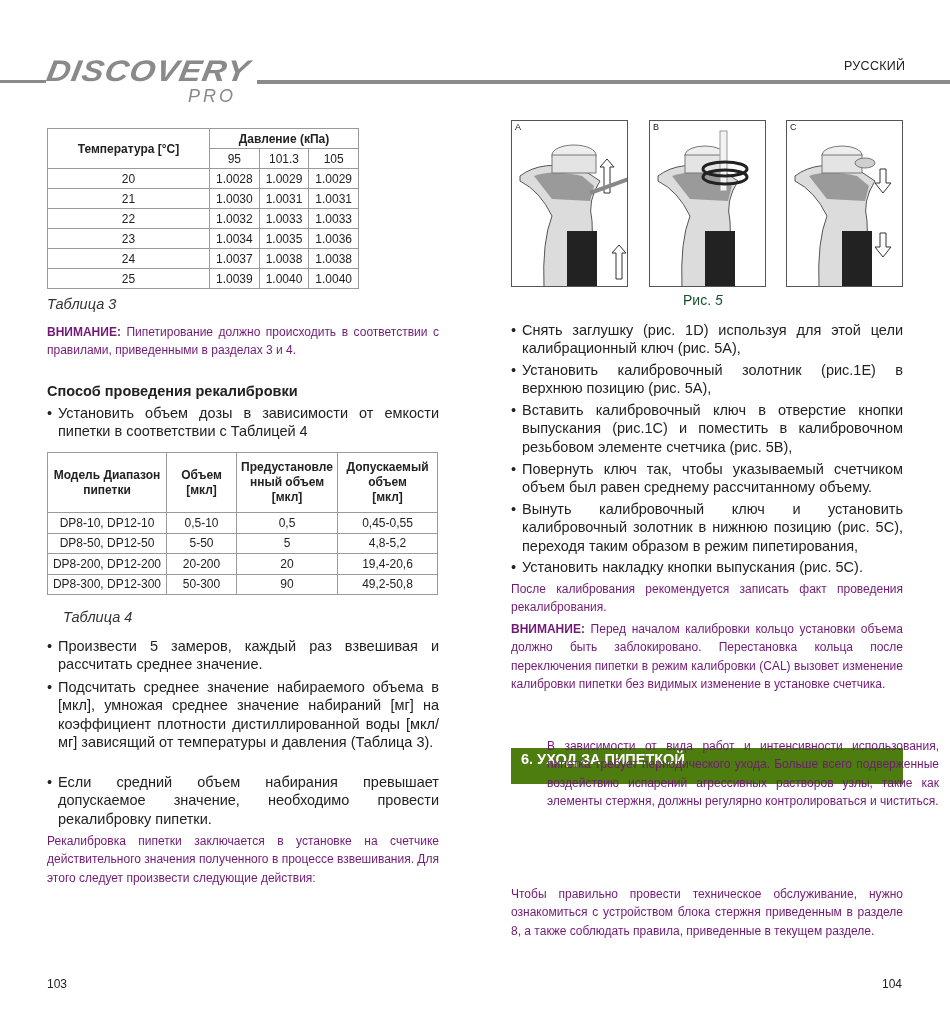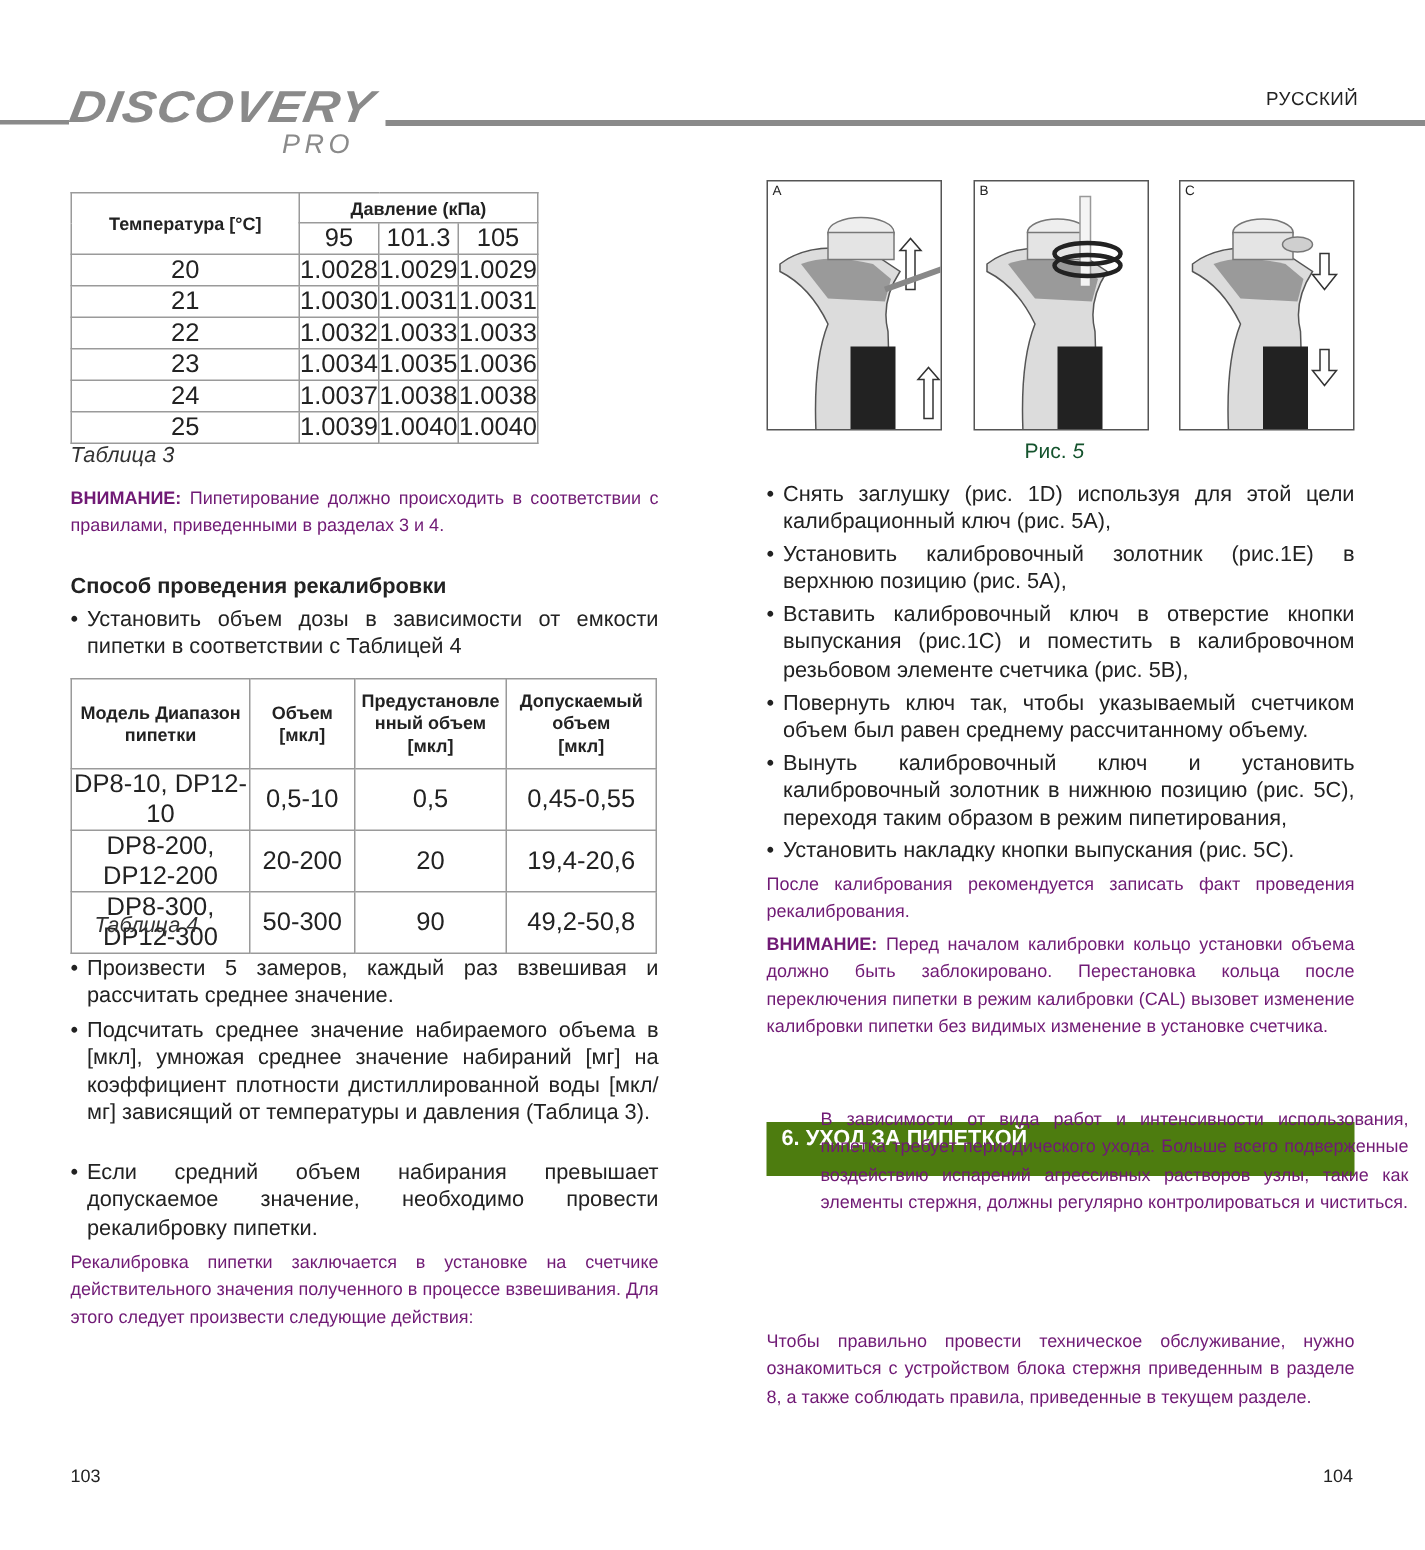--- a/index.html
+++ b/index.html
@@ -8,21 +8,21 @@
 
     
     .rule-left-a { position: absolute; left: 0; top: 80px; width: 46px; height: 3px; background: #8a8a8a; }
     .logo { position: absolute; left: 50px; top: 54px; width: 210px; height: 56px; }
     .logo-main { position: absolute; left: 0; top: 0; font-family: "Liberation Sans", sans-serif; font-weight: bold; font-style: italic; font-size: 33px; letter-spacing: 1px; color: #8a8a8a; transform: skewX(-10deg) scaleY(0.9); transform-origin: left top; }
     .logo-sub { position: absolute; left: 138px; top: 32px; font-family: "Liberation Sans", sans-serif; font-style: italic; font-size: 18px; letter-spacing: 3px; color: #8a8a8a; }
     .rule-right { position: absolute; left: 257px; top: 80px; width: 693px; height: 4px; background: #8a8a8a; }
     .lang { position: absolute; left: 844px; top: 59px; font-size: 12.5px; color: #222; letter-spacing: 0.3px; }
 
     table { border-collapse: collapse; font-family: "Liberation Sans", sans-serif; }
-    td, th { border: 1px solid #9a9a9a; text-align: center; font-size: 17px; color: #222; font-weight: normal; }
+    td, th { border: 1px solid #9a9a9a; text-align: center; font-size: 12px; color: #222; font-weight: normal; }
     th { font-weight: bold; font-size: 12px; }
 
     .t3 { position: absolute; left: 47px; top: 128px; width: 312px; }
     .t3 td, .t3 th { height: 20px; }
     .t3 .hdr-temp { width: 162px; font-weight: bold; }
 
     .cap { position: absolute; font-style: italic; font-size: 14.5px; color: #333; }
     .para { position: absolute; font-size: 12px; line-height: 18.3px; text-align: justify; color: #701a75; }
     .para b { font-weight: bold; }
     .subhead { position: absolute; font-size: 14.5px; font-weight: bold; color: #222; }
@@ -125,20 +125,26 @@
     <th style="width:119px;"><span>Модель Диапазон</span><br><span>пипетки</span></th>
     <th style="width:70px;"><span>Объем</span><br><span>[мкл]</span></th>
     <th style="width:101px;"><span>Предустановле</span><br><span>нный объем</span><br><span>[мкл]</span></th>
     <th><span>Допускаемый</span><br><span>объем</span><br><span>[мкл]</span></th>
   </tr>
   <tr>
     <td>DP8-10, DP12-10</td>
     <td>0,5-10</td>
     <td>0,5</td>
     <td>0,45-0,55</td>
+  </tr>
+  <tr>
+    <td>DP8-50, DP12-50</td>
+    <td>5-50</td>
+    <td>5</td>
+    <td>4,8-5,2</td>
   </tr>
   <tr>
     <td>DP8-200, DP12-200</td>
     <td>20-200</td>
     <td>20</td>
     <td>19,4-20,6</td>
   </tr>
   <tr>
     <td>DP8-300, DP12-300</td>
     <td>50-300</td>

